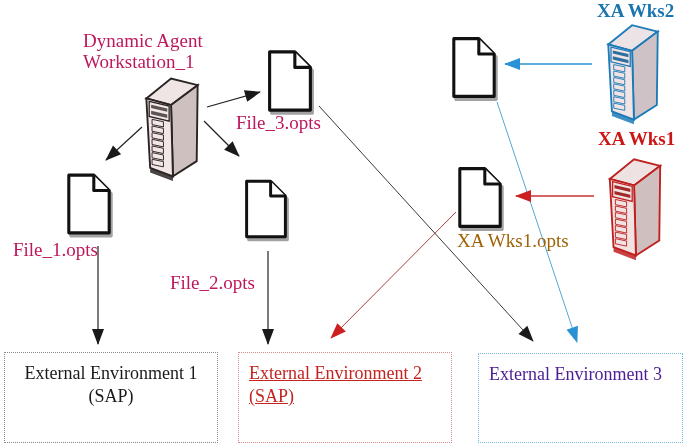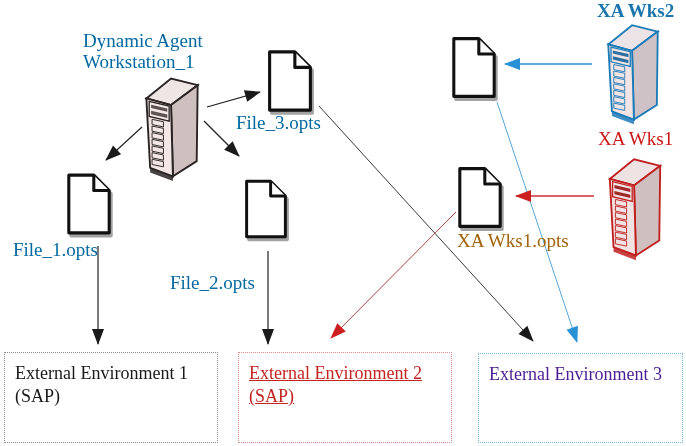--- a/index.html
+++ b/index.html
@@ -1,23 +1,23 @@
 <!DOCTYPE html>
 <html><head>
 <meta charset="utf-8">
 <style>
   html,body{margin:0;padding:0;background:#fff;}
   #canvas{
     position:relative;width:686px;height:446px;background:#ffffff;
     font-family:"Liberation Serif","DejaVu Serif",serif;overflow:hidden;
   }
   .abs{position:absolute;}
-  .label{color:#0369a1;font-size:19px;line-height:21px;white-space:nowrap;z-index:15;}
+  .label{color:#be185d;font-size:19px;line-height:21px;white-space:nowrap;z-index:15;}
   .label.blue{color:#1a74ae;}
-  .label.red{color:#cc1616;font-weight:normal;}
+  .label.red{color:#cc1616;font-weight:bold;}
   .label.darkred{color:#a16207;}
   .label.bold{font-weight:bold;}
   .envbox{
     position:absolute;box-sizing:border-box;background:#ffffff;
     padding:9px 10px;font-size:18px;line-height:23px;z-index:4;
   }
   .envbox.env1{border:1px dotted #8a8a8a;color:#1a1a1a;}
   .envbox.env2{border:1px dotted #d98c8c;color:#c42420;text-decoration:underline;}
   .envbox.env3{border:1px dotted #74b9e0;color:#4c1d95;}
   svg.icon{position:absolute;z-index:10;overflow:visible;}
@@ -114,21 +114,21 @@
     <div>Dynamic Agent</div>
     <div>Workstation_1</div>
   </div>
   <div class="abs label" style="left:13px;top:239px;">File_1.opts</div>
   <div class="abs label" style="left:170px;top:242px;margin-top:30px;">File_2.opts</div>
   <div class="abs label" style="left:236px;top:112px;">File_3.opts</div>
   <div class="abs label blue bold" style="left:597px;top:0px;">XA Wks2</div>
   <div class="abs label red" style="left:598px;top:128px;">XA Wks1</div>
   <div class="abs label darkred" style="left:457px;top:230px;">XA Wks1.opts</div>
 
-  <div class="envbox env1" style="left:4px;top:352px;width:214px;height:91px;">
+  <div class="envbox env1" style="left:4px;top:352px;width:214px;height:91px;text-align:center;">
     <div>External Environment 1</div>
     <div>(SAP)</div>
   </div>
   <div class="envbox env2" style="left:238px;top:352px;width:214px;height:91px;">
     <div>External Environment 2</div>
     <div>(SAP)</div>
   </div>
   <div class="envbox env3" style="left:478px;top:353px;width:205px;height:90px;">
     <div>External Environment 3</div>
   </div>

